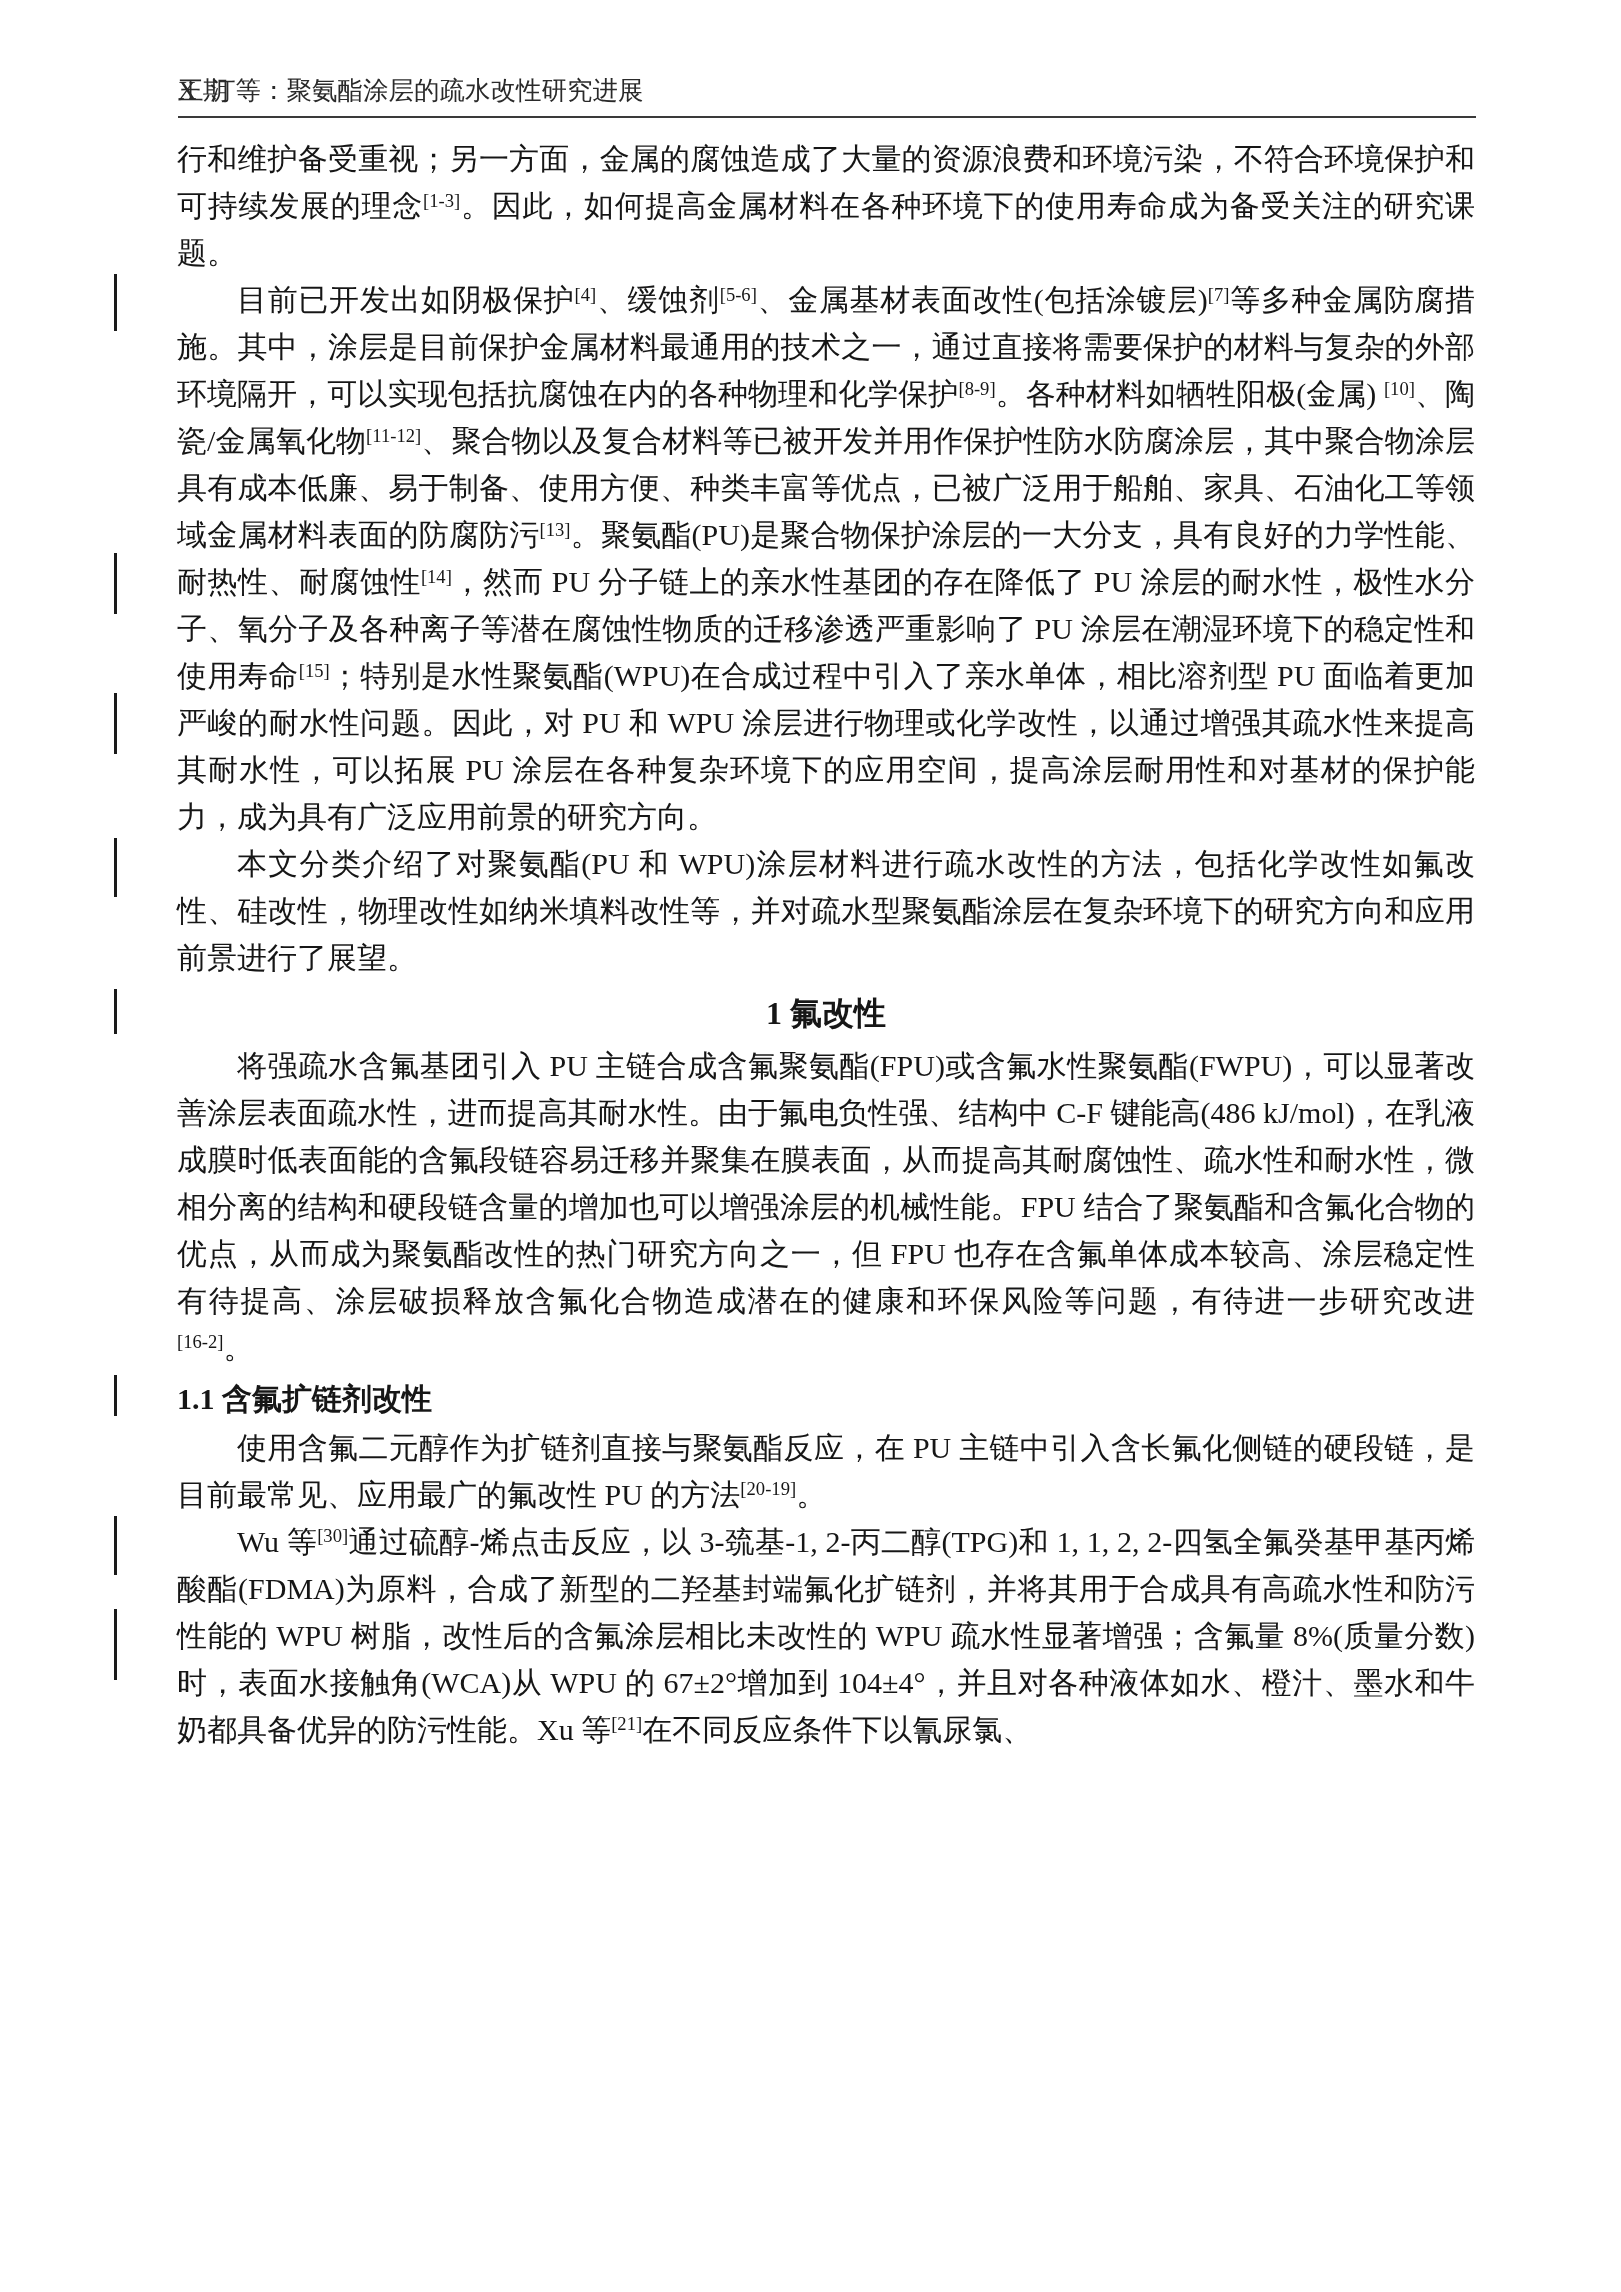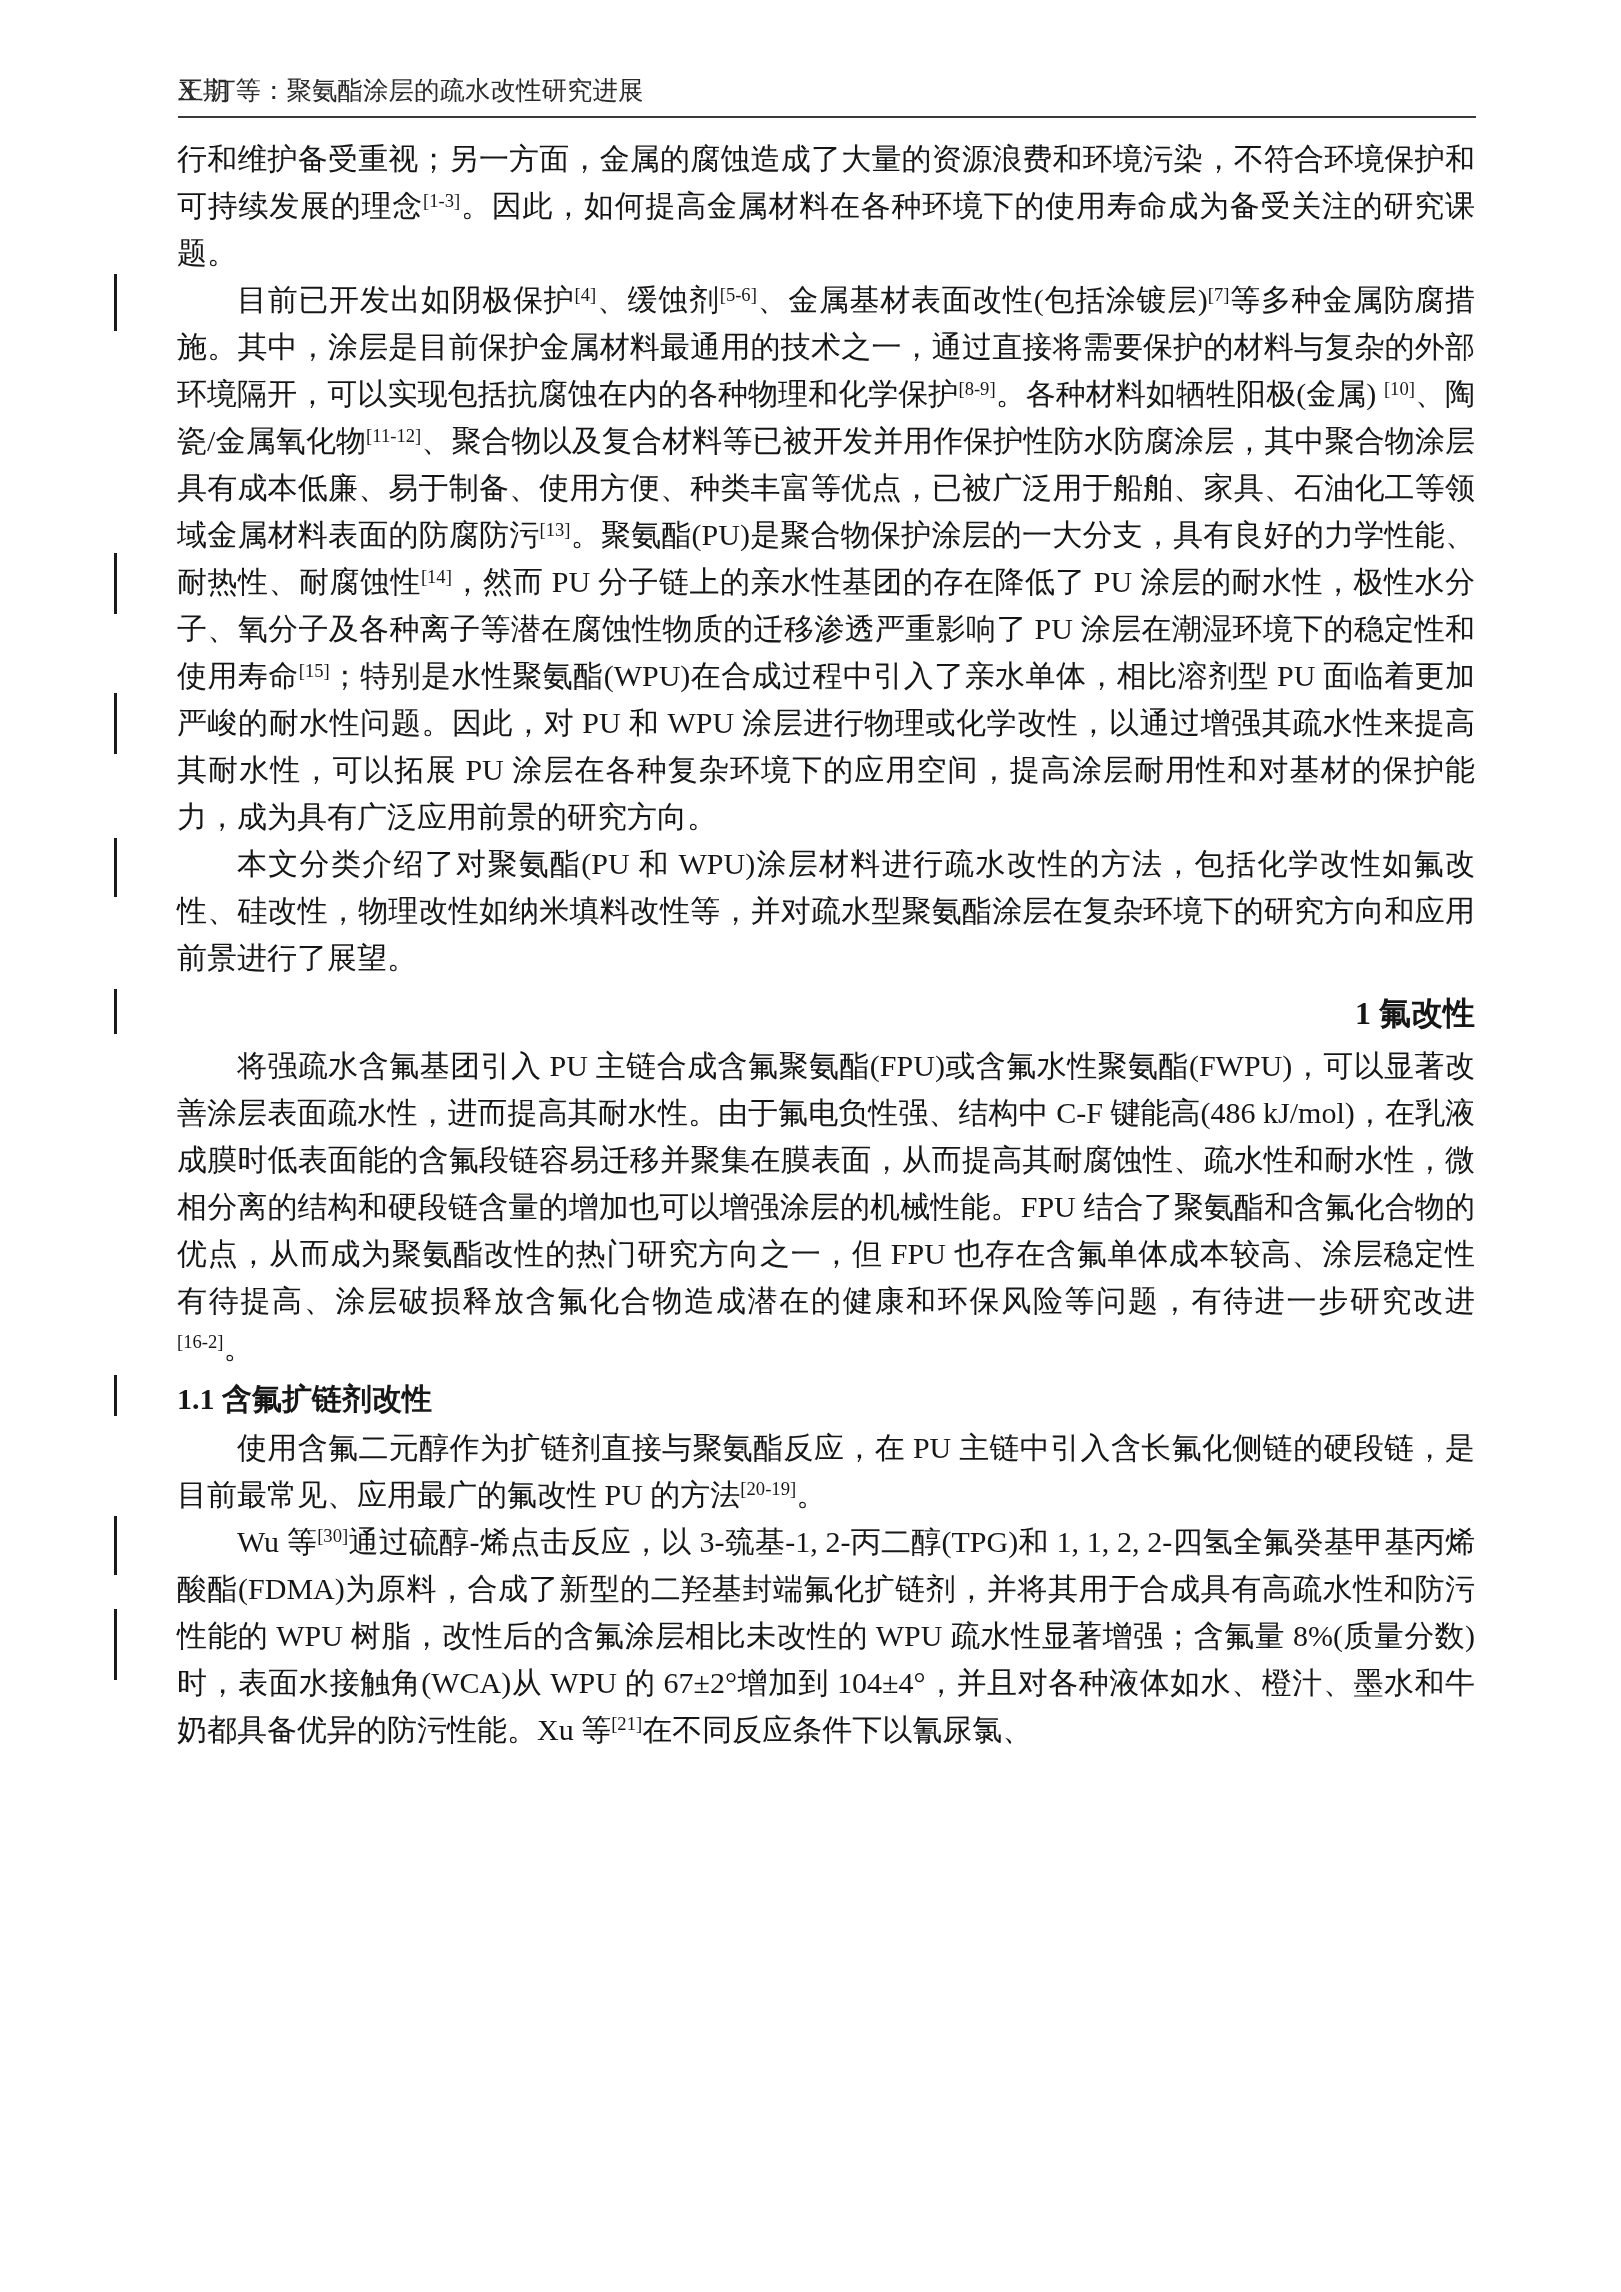--- a/index.html
+++ b/index.html
@@ -58,21 +58,21 @@
     position: relative;
     text-indent: 2em;
   }
   .para.continuation { text-indent: 0; }
   .sec-heading {
     position: relative;
     font-size: 32px;
     font-weight: bold;
     line-height: 49px;
     margin: 7.8px 0 3.9px 0;
-    text-align: right;
+    text-align: center;
   }
   .subsec-heading {
     position: relative;
     font-size: 30px;
     font-weight: bold;
     line-height: 47px;
     margin: 3.9px 0 2px 0;
     text-align: left;
   }
   sup.cite {

